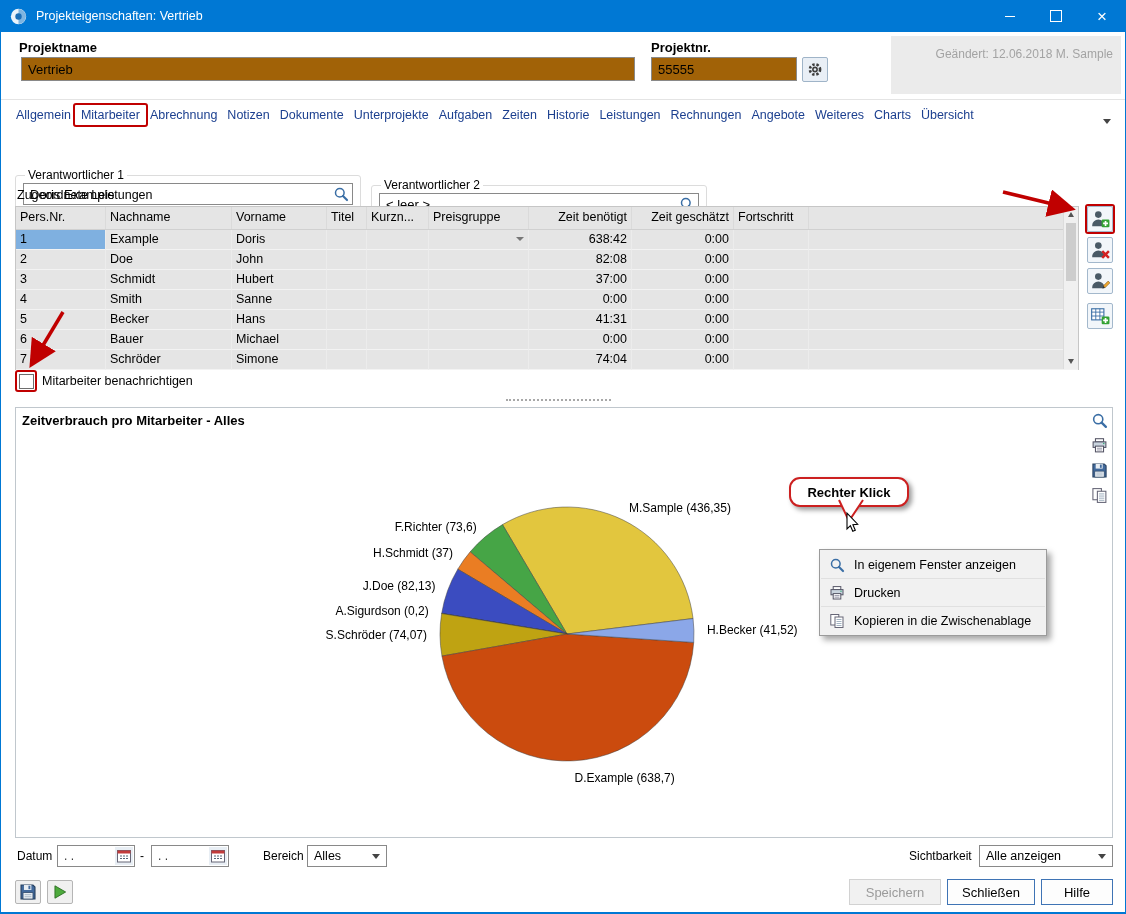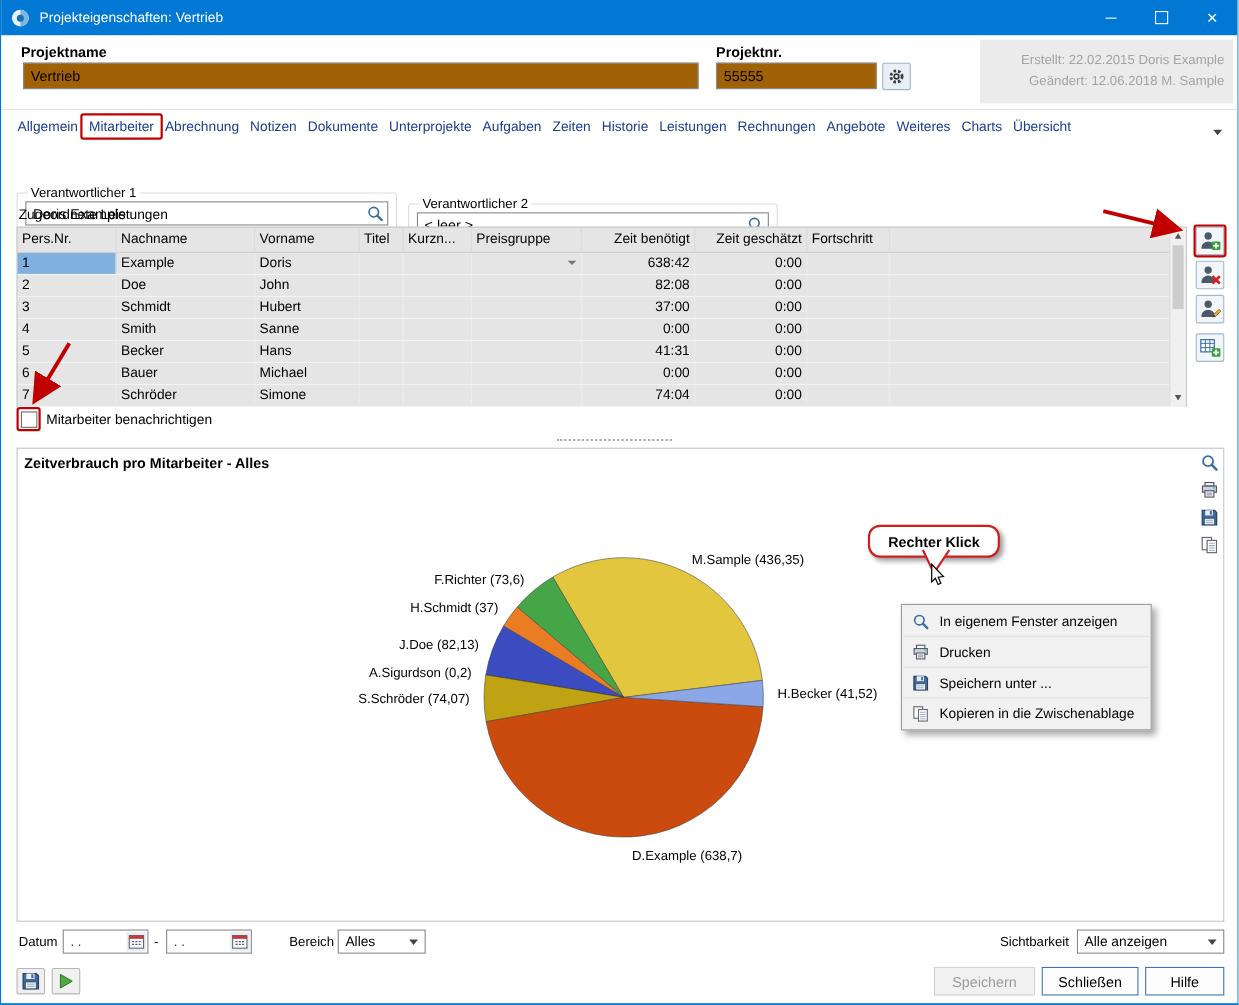--- a/index.html
+++ b/index.html
@@ -150,21 +150,20 @@
 
   <label class="flabel" id="lbl-projektname">Projektname</label>
   <input class="tinput" id="inp-projektname" value="Vertrieb" style="">
   <label class="flabel" id="lbl-projektnr">Projektnr.</label>
   <input class="tinput" id="inp-projektnr" value="55555" style="">
   <button id="btn-gear"><span><svg viewBox="0 0 16 16" width="100%" height="100%">
           <circle cx="8" cy="8" r="4.8" fill="none" stroke="#3d3d3d" stroke-width="2.4" stroke-dasharray="2.2 1.7"></circle>
           <circle cx="8" cy="8" r="2" fill="none" stroke="#3d3d3d" stroke-width="1.5"></circle>
         </svg></span></button>
   <div id="infobox">
-    <div>Erstellt: 22.02.2015 Doris Example</div>
     <div>Geändert: 12.06.2018 M. Sample</div>
   </div>
   <div id="hdrline"></div>
 
   <div id="tabbar">
       <div class="tab">Allgemein</div>
       <div class="tab active red-box">Mitarbeiter</div>
       <div class="tab">Abrechnung</div>
       <div class="tab">Notizen</div>
       <div class="tab">Dokumente</div>
@@ -415,30 +414,20 @@
             <rect x="4.2" y="1.6" width="7.6" height="3" fill="#fff" stroke="#556"></rect>
             <rect x="2" y="4.6" width="12" height="5.2" fill="#c9d4de" stroke="#556"></rect>
             <circle cx="12" cy="6.2" r="0.7" fill="#3a7"></circle>
             <rect x="4.2" y="8.6" width="7.6" height="5.4" fill="#fff" stroke="#556"></rect>
             <path d="M5.5,10.6 h5 M5.5,12.2 h5" stroke="#99a"></path>
           </svg></span>
         <span>Drucken</span>
       </div>
       <div class="mitem">
         <span class="micon"><svg viewBox="0 0 16 16" width="100%" height="100%">
-            <path d="M1.8,1.8 h10.6 l1.8,1.8 v10.6 h-12.4 z" fill="#41699c" stroke="#27405f"></path>
-            <rect x="4.4" y="1.8" width="6.6" height="4.4" fill="#e9eef3"></rect>
-            <rect x="8.4" y="2.4" width="1.7" height="3.1" fill="#41699c"></rect>
-            <rect x="3.6" y="8.6" width="8.8" height="5.6" fill="#e9eef3" stroke="#27405f" stroke-width="0.6"></rect>
-            <path d="M5,10.4 h6 M5,12.2 h6" stroke="#9fb0c2" stroke-width="0.8"></path>
-          </svg></span>
-        <span>Speichern unter ...</span>
-      </div>
-      <div class="mitem">
-        <span class="micon"><svg viewBox="0 0 16 16" width="100%" height="100%">
             <rect x="1.8" y="1.5" width="8" height="10.5" fill="#fff" stroke="#667"></rect>
             <rect x="6" y="4" width="8" height="10.5" fill="#fff" stroke="#667"></rect>
             <path d="M7.5,6.5 h5 M7.5,8.5 h5 M7.5,10.5 h5 M7.5,12.5 h5" stroke="#9ab" stroke-width="0.9"></path>
           </svg></span>
         <span>Kopieren in die Zwischenablage</span>
       </div>
     </div>
 
   <span class="fltext" id="lbl-datum">Datum</span>
   <div class="datefield" id="date-from">

